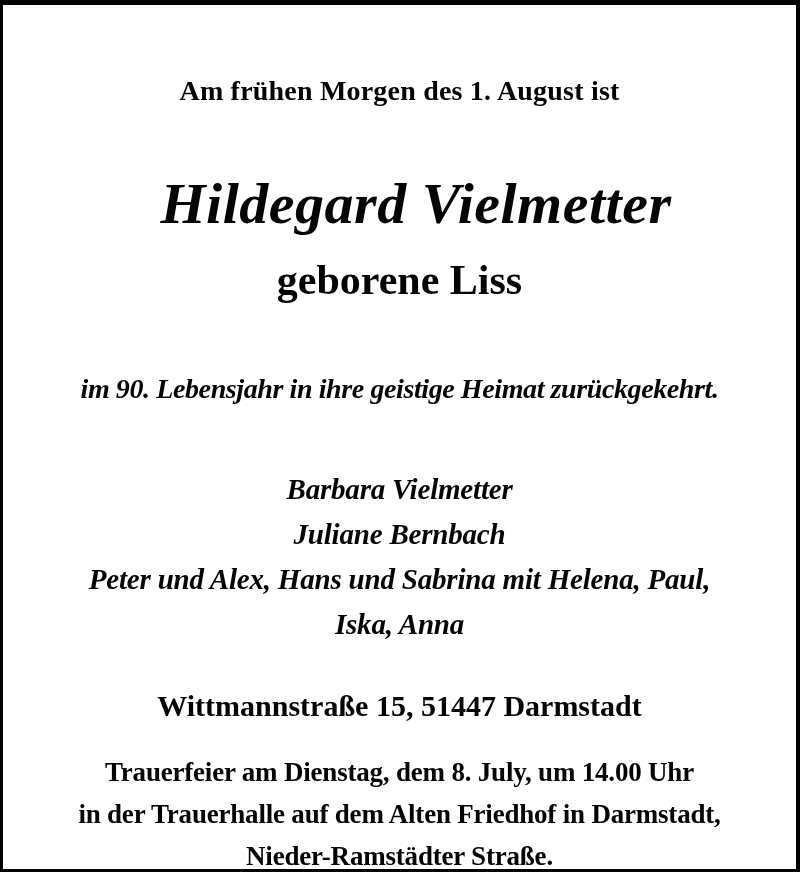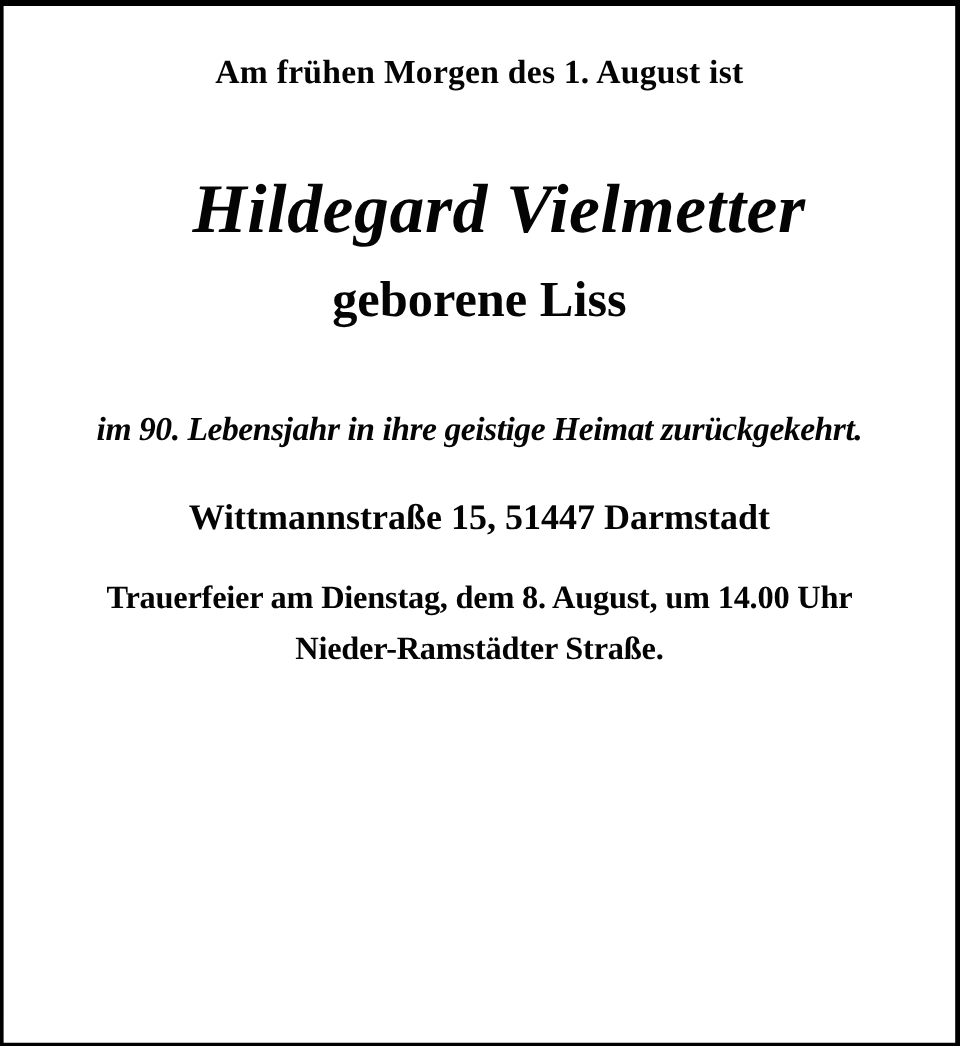--- a/index.html
+++ b/index.html
@@ -20,21 +20,21 @@
     border-left: 3px solid #000000;
     border-right: 4px solid #000000;
     border-top: 5px solid #000000;
     border-bottom: 3px solid #000000;
     font-family: "Liberation Serif", "DejaVu Serif", serif;
     font-weight: 700;
     color: #040404;
     text-align: center;
   }
   .intro-line {
-    padding-top: 42px;
+    padding-top: 72px;
     font-size: 28px;
     line-height: 28px;
     letter-spacing: 0.2px;
   }
   .deceased-name {
     margin-top: 70px;
     font-size: 58px;
     line-height: 58px;
     font-style: italic;
     letter-spacing: 0.5px;
@@ -77,21 +77,28 @@
 <div class="notice-frame">
 
   <div class="intro-line">Am frühen Morgen des 1. August ist</div>
 
   <div class="deceased-name">Hildegard Vielmetter</div>
 
   <div class="maiden-name-line">geborene Liss</div>
 
   <div class="passing-line">im 90. Lebensjahr in ihre geistige Heimat zurückgekehrt.</div>
 
+  <div class="mourners-list">
+    <div>Barbara Vielmetter</div>
+    <div>Juliane Bernbach</div>
+    <div>Peter und Alex, Hans und Sabrina mit Helena, Paul,</div>
+    <div>Iska, Anna</div>
+  </div>
 
   <div class="address-line">Wittmannstraße 15, 51447 Darmstadt</div>
 
   <div class="funeral-details">
-    <div>Trauerfeier am Dienstag, dem 8. August, um 14.00 Uhr</div>
+    <div>Trauerfeier am Dienstag, dem 8. July, um 14.00 Uhr</div>
+    <div>in der Trauerhalle auf dem Alten Friedhof in Darmstadt,</div>
     <div>Nieder-Ramstädter Straße.</div>
   </div>
 
 </div>
 
 </body></html>

